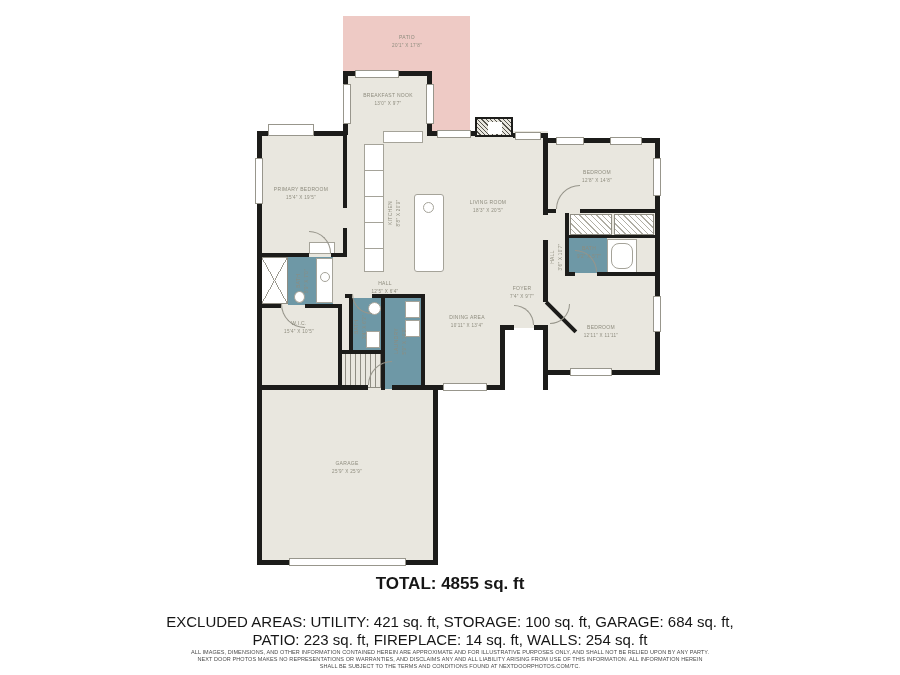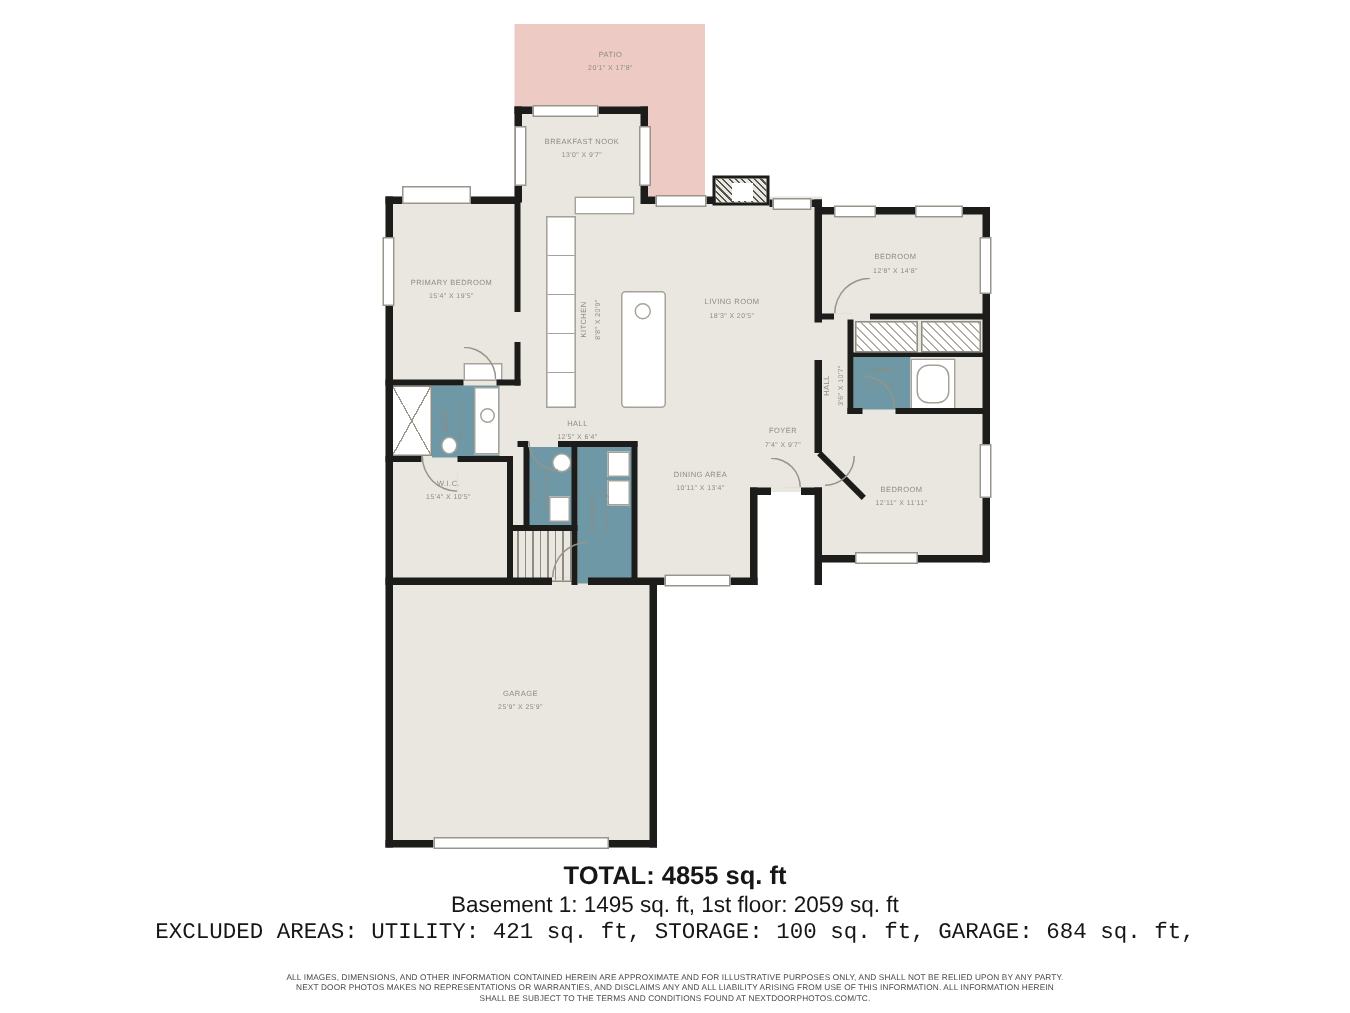--- a/index.html
+++ b/index.html
@@ -26,21 +26,21 @@
   .arc-tl{border-top-width:1px;border-left-width:1px;border-top-left-radius:100%;}
   .arc-br{border-bottom-width:1px;border-right-width:1px;border-bottom-right-radius:100%;}
   .arc-bl{border-bottom-width:1px;border-left-width:1px;border-bottom-left-radius:100%;}
   .lbl {position:absolute;transform:translate(-50%,-50%);text-align:center;color:#8e8c7e;
         font-size:5px;letter-spacing:.3px;line-height:1.7;white-space:nowrap;z-index:30;}
   .lbl .dm{font-size:4.6px;}
   .lbl.v{transform:translate(-50%,-50%) rotate(-90deg);}
   .summary{position:absolute;left:0;width:900px;text-align:center;color:#161616;}
   .t-total{top:574px;font-size:17px;font-weight:bold;}
   .t-line {font-size:15px;}
-  .t-l2{top:595px;} .t-l3{top:613px;font-family:Liberation Mono, monospace;} .t-l4{top:631px;}
+  .t-l2{top:595px;} .t-l3{top:613px;} .t-l4{top:631px;}
   .disc{position:absolute;top:649px;left:0;width:900px;text-align:center;
         font-size:5.5px;line-height:7px;color:#4a4a4a;letter-spacing:.1px;}
 </style>
 </head>
 <body>
 
 <div class="stage">
   <div>
 
     <div class="pat" style="left:343px;top:16px;width:127px;height:117px;"></div>
@@ -211,21 +211,21 @@
       <div>BEDROOM</div>
         <div class="dm">12'11" X 11'11"</div>
       </div>
     <div class="lbl" style="left:347px;top:467px;">
       <div>GARAGE</div>
         <div class="dm">25'9" X 25'9"</div>
       </div>
   </div>
 
   <div class="summary t-total">TOTAL: 4855 sq. ft</div>
-  <div class="summary t-line t-l2">Basement 1: 1495 sq. ft, 1st floor: 2059 sq. ft</div>
   <div class="summary t-line t-l3">EXCLUDED AREAS: UTILITY: 421 sq. ft, STORAGE: 100 sq. ft, GARAGE: 684 sq. ft,</div>
+  <div class="summary t-line t-l4">PATIO: 223 sq. ft, FIREPLACE: 14 sq. ft, WALLS: 254 sq. ft</div>
 
   <div class="disc">
     <div>ALL IMAGES, DIMENSIONS, AND OTHER INFORMATION CONTAINED HEREIN ARE APPROXIMATE AND FOR ILLUSTRATIVE PURPOSES ONLY, AND SHALL NOT BE RELIED UPON BY ANY PARTY.</div>
     <div>NEXT DOOR PHOTOS MAKES NO REPRESENTATIONS OR WARRANTIES, AND DISCLAIMS ANY AND ALL LIABILITY ARISING FROM USE OF THIS INFORMATION. ALL INFORMATION HEREIN</div>
     <div>SHALL BE SUBJECT TO THE TERMS AND CONDITIONS FOUND AT NEXTDOORPHOTOS.COM/TC.</div>
   </div>
 </div>
 
 </body></html>

